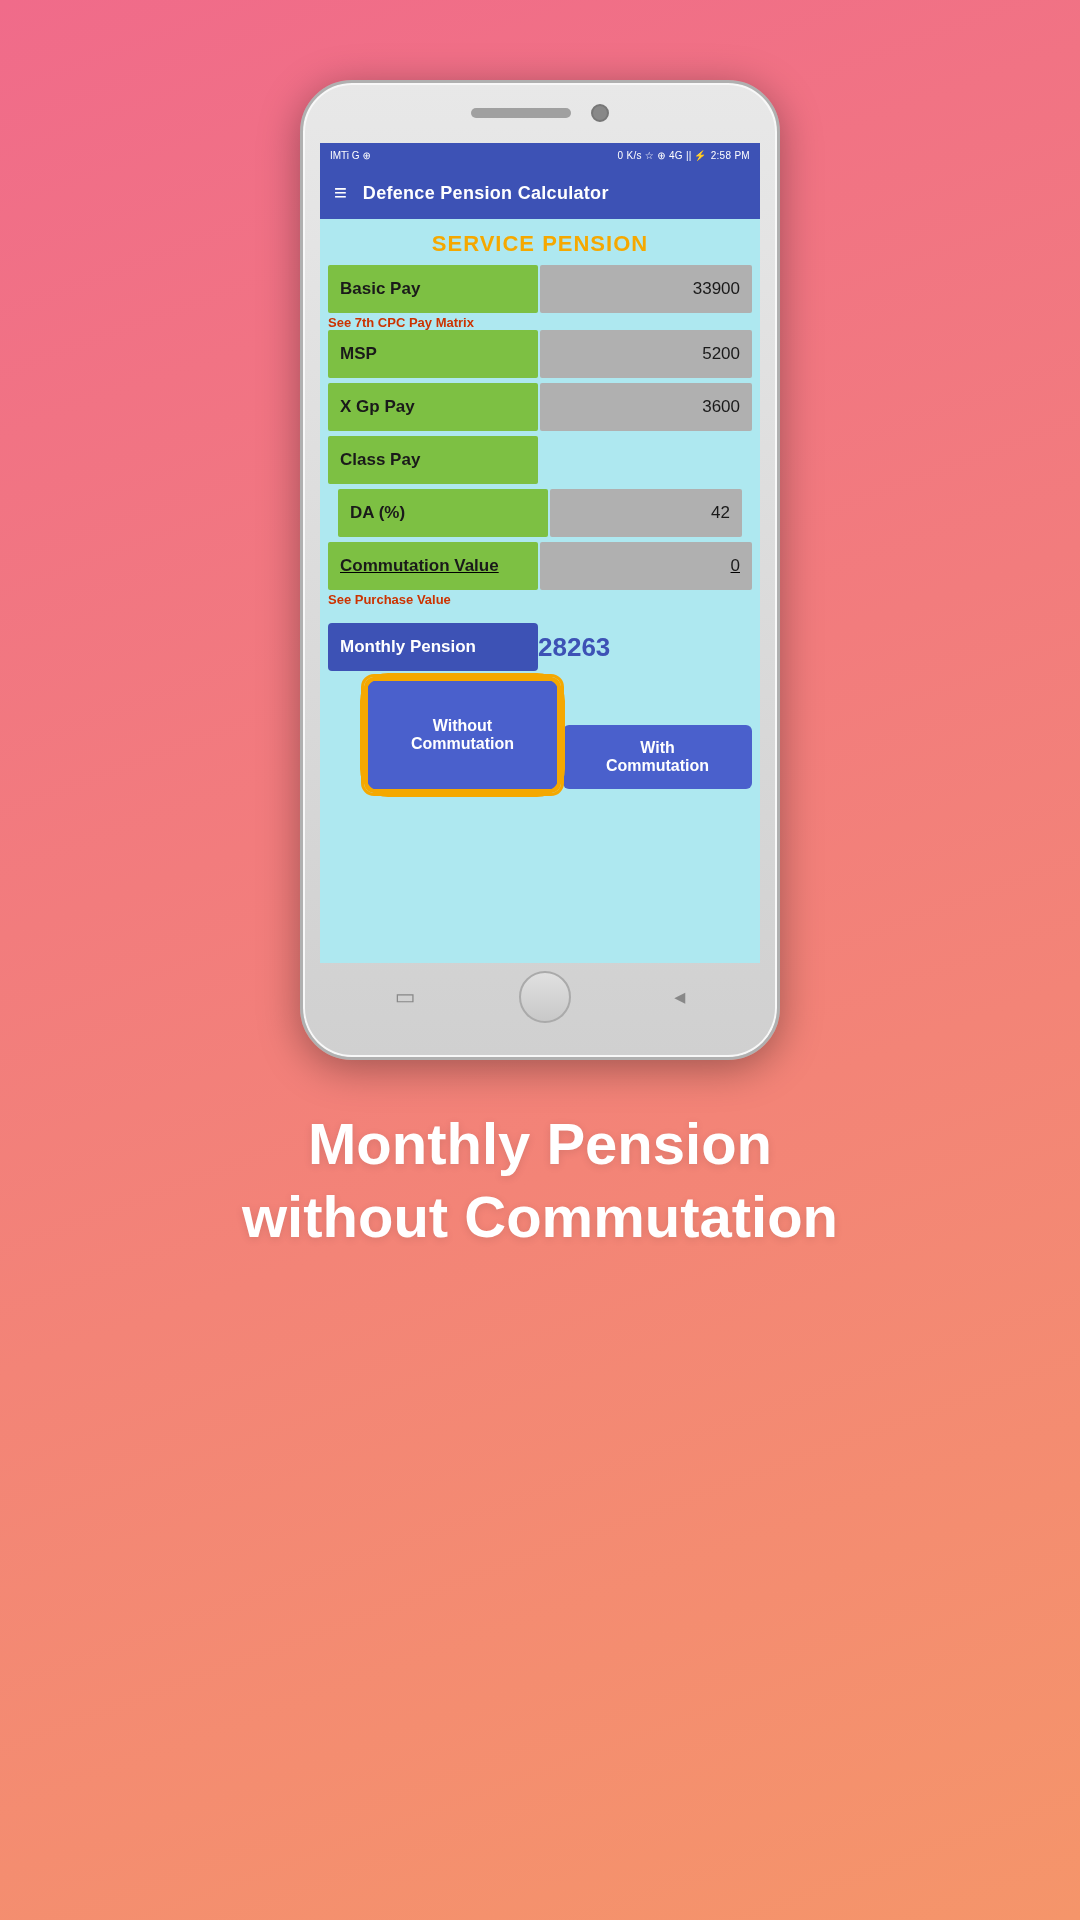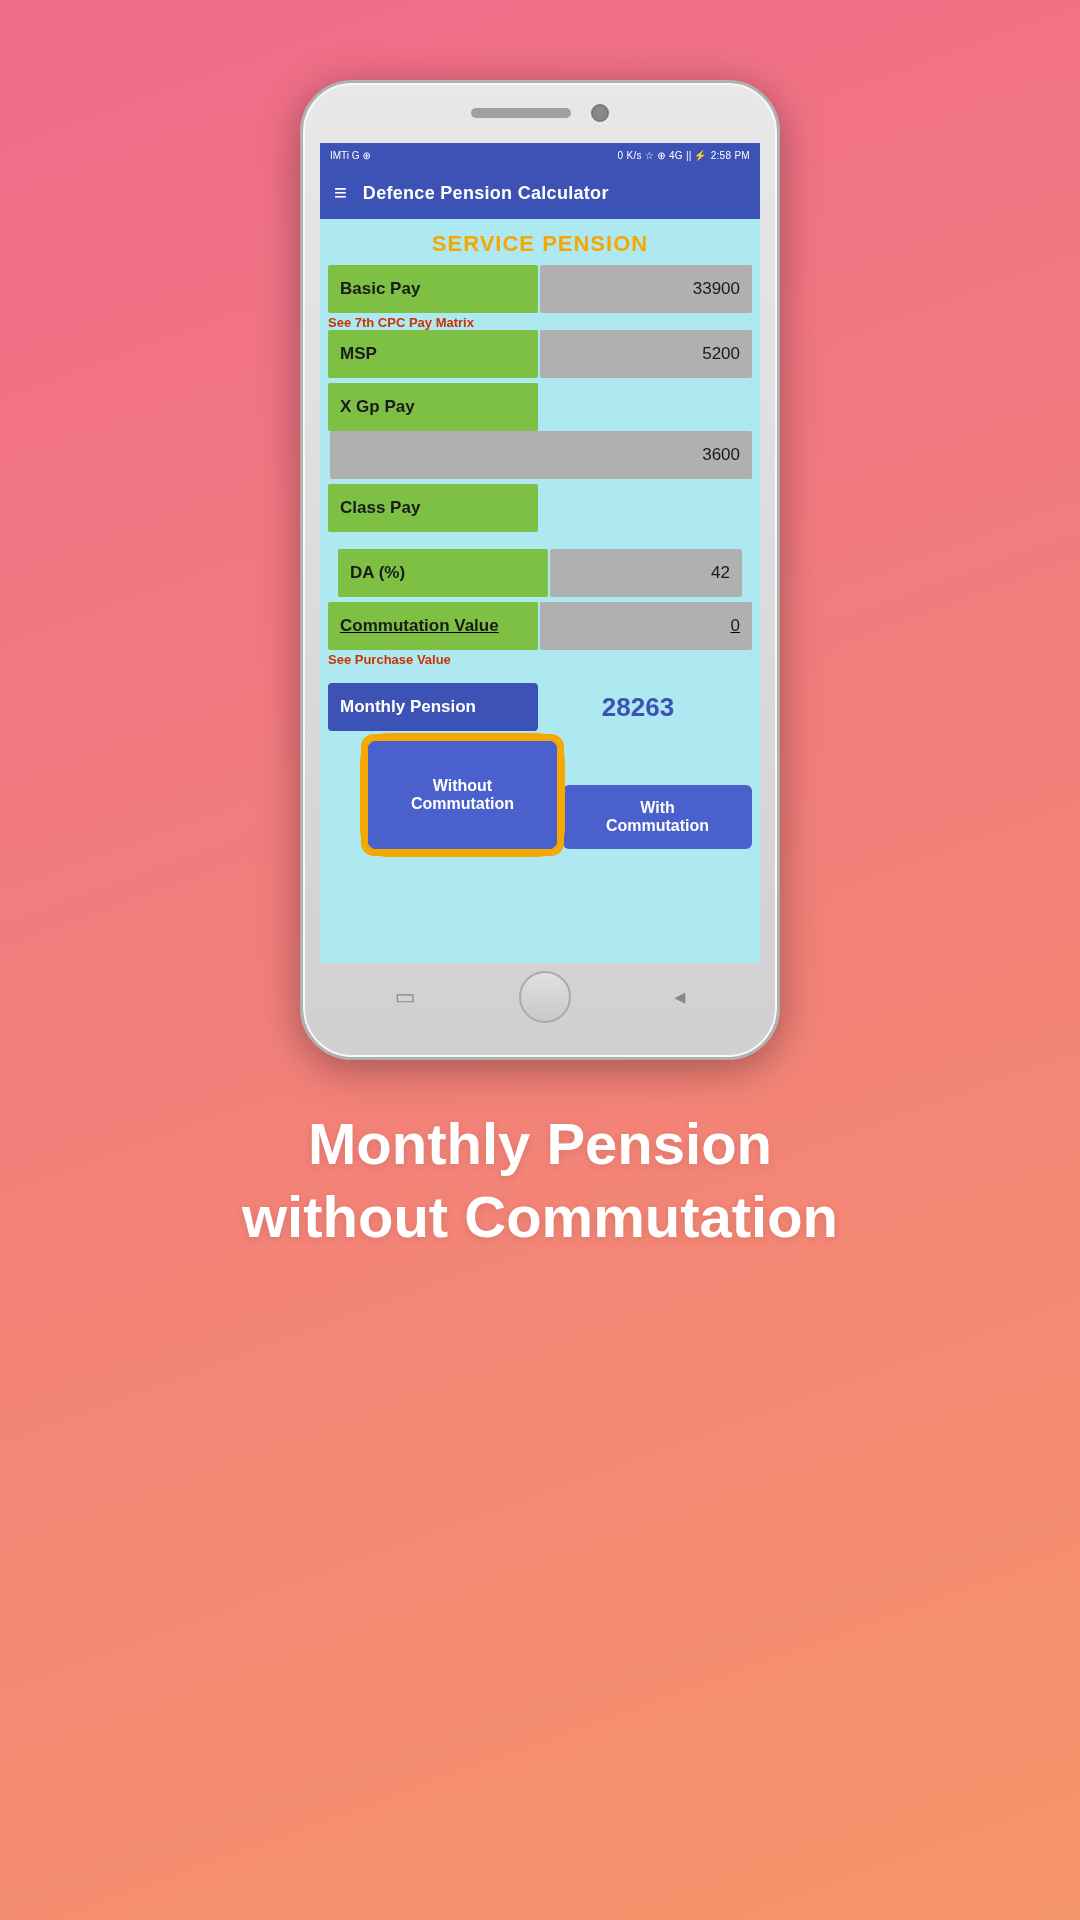--- a/index.html
+++ b/index.html
@@ -168,21 +168,21 @@
       font-weight: bold;
       padding: 14px 12px;
       border-radius: 4px;
       width: 210px;
     }
     .monthly-value {
       color: #3d52b5;
       font-size: 26px;
       font-weight: bold;
       flex: 1;
-      text-align: center;
+      text-align: left;
       padding-right: 14px;
     }
 
     
     .button-row {
       display: flex;
       margin: 10px 8px 12px;
       gap: 6px;
       padding-left: 40px;
     }
@@ -290,28 +290,28 @@
 
       <div class="link-text">See 7th CPC Pay Matrix</div>
 
       <div class="table-row" style="margin: 0 8px 0;">
         <div class="label-cell">MSP</div>
         <div class="value-cell">5200</div>
       </div>
 
       <div style="margin-bottom:5px;"></div>
 
-      <div class="table-row" style="margin: 0 8px 0; flex-direction: column;">
+      <div class="table-row" style="margin: 0 8px 0;">
         <div class="label-cell">X Gp Pay</div>
         <div class="value-cell">3600</div>
       </div>
 
       <div style="margin-bottom:5px;"></div>
 
-      <div class="table-row" style="margin: 0 8px 12px; flex-direction: column;">
+      <div class="table-row" style="margin: 0 8px 0; flex-direction: column;">
         <div class="label-cell">Class Pay</div>
       </div>
 
       <div style="margin-bottom:5px;"></div>
 
       <div class="table-row" style="margin: 0 18px 0;">
         <div class="label-cell">DA (%)</div>
         <div class="value-cell">42</div>
       </div>
 

